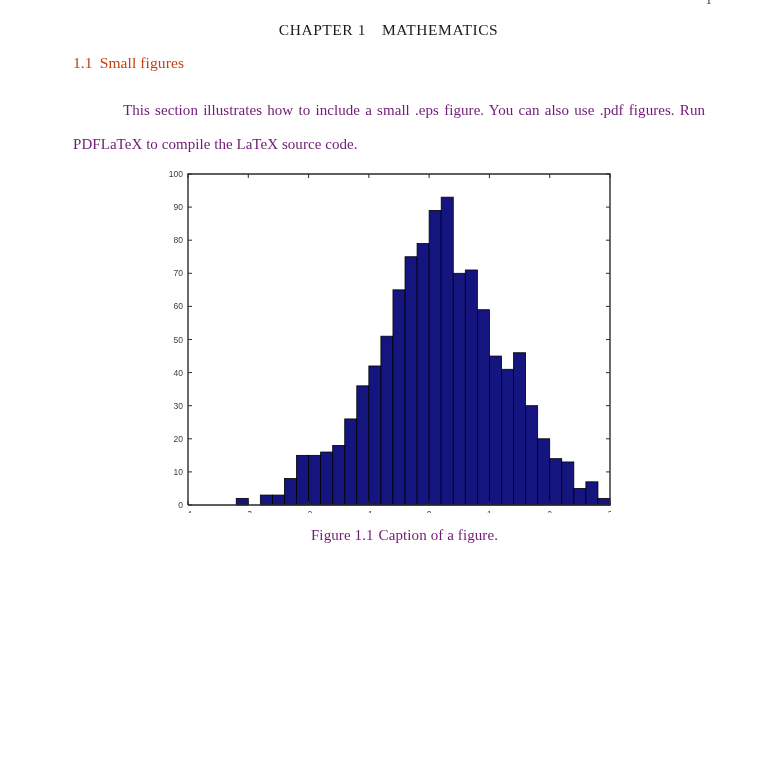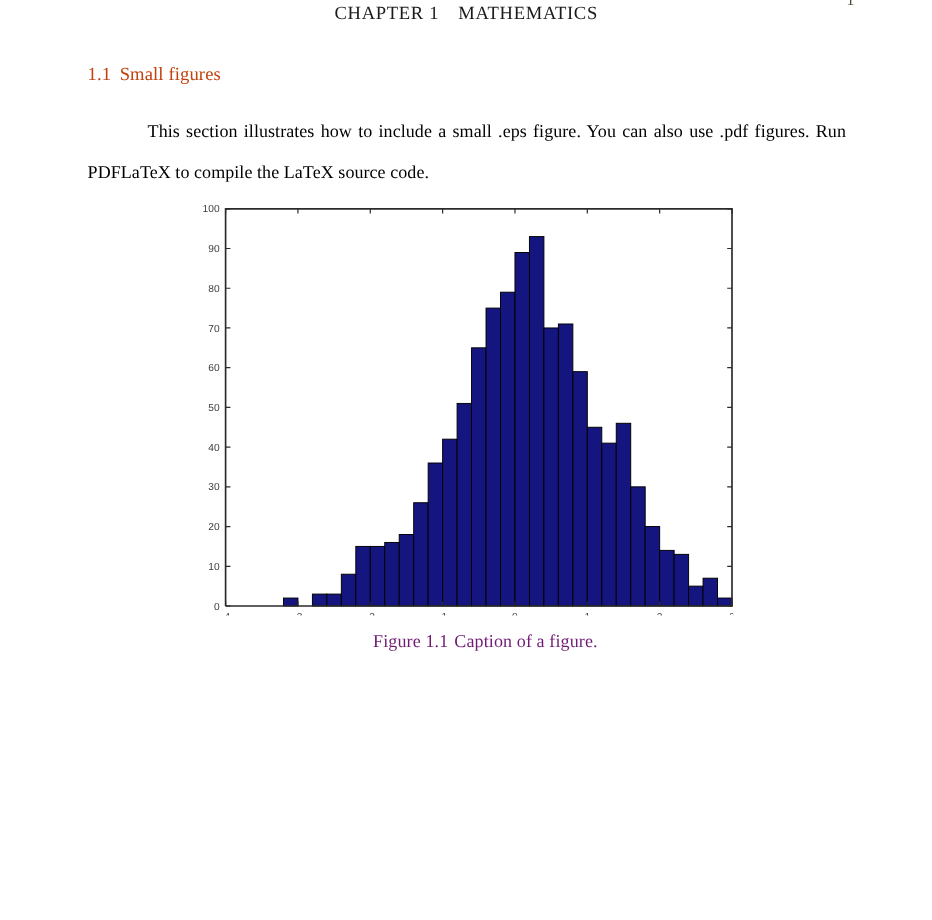--- a/index.html
+++ b/index.html
@@ -27,21 +27,21 @@
     font-size: 13px;
     color: #4a4336;
     letter-spacing: .5px;
     text-align: center;
     line-height: 14px;
   }
 
   .chapter-head {
     position: absolute;
     left: 0;
-    top: 3px;
+    top: 21px;
     width: 777px;
     text-align: center;
     font-size: 15.5px;
     letter-spacing: .55px;
     color: #1b1b1b;
   }
   .chapter-head .ch-gap { display: inline-block; width: 16px; }
 
   
   .section-heading {
@@ -54,21 +54,21 @@
   }
   .section-heading .num { margin-right: 7px; }
 
   .para {
     position: absolute;
     left: 73px;
     top: 93px;
     width: 632px;
     font-size: 15px;
     line-height: 34px;
-    color: #000000;
+    color: #701a75;
     text-align: justify;
     letter-spacing: .05px;
   }
   .para .indent { display: inline-block; width: 50px; }
 
   
   .figure-block {
     position: absolute;
     left: 0;
     top: 168px;

